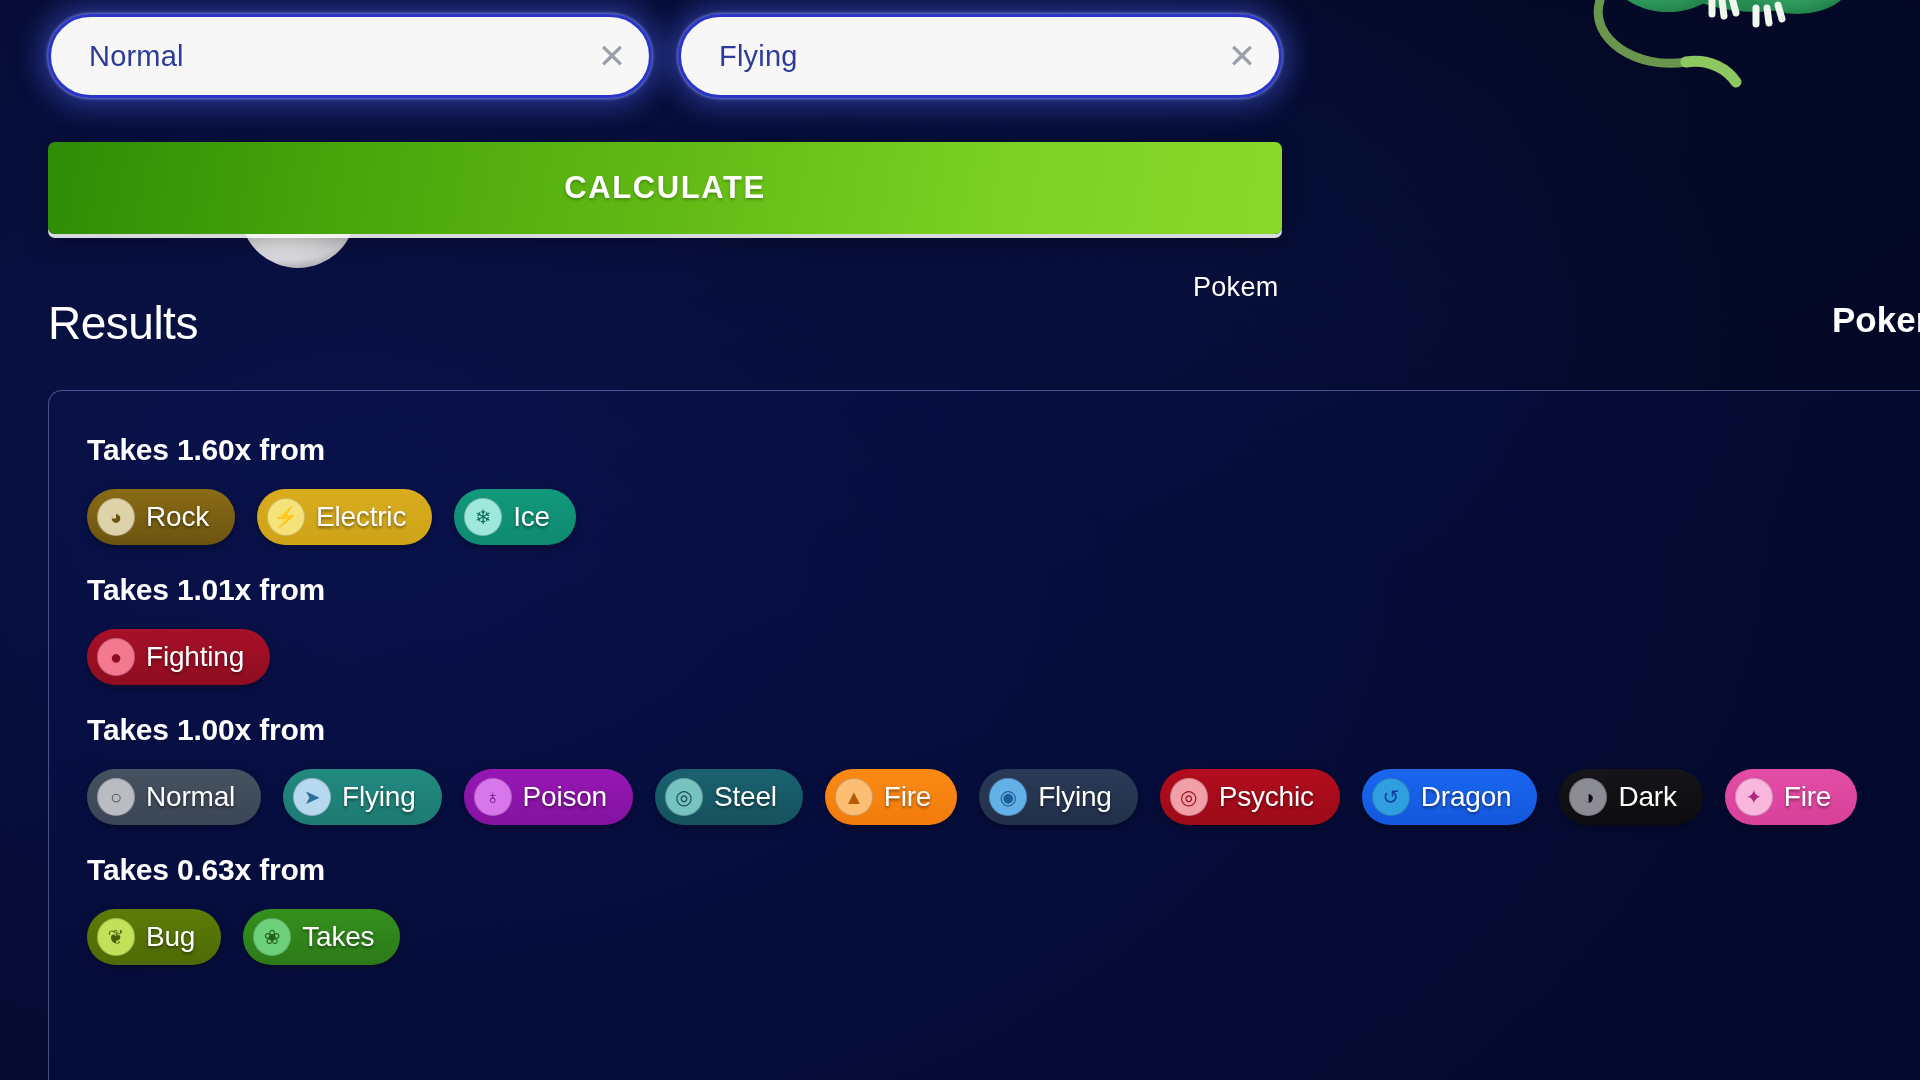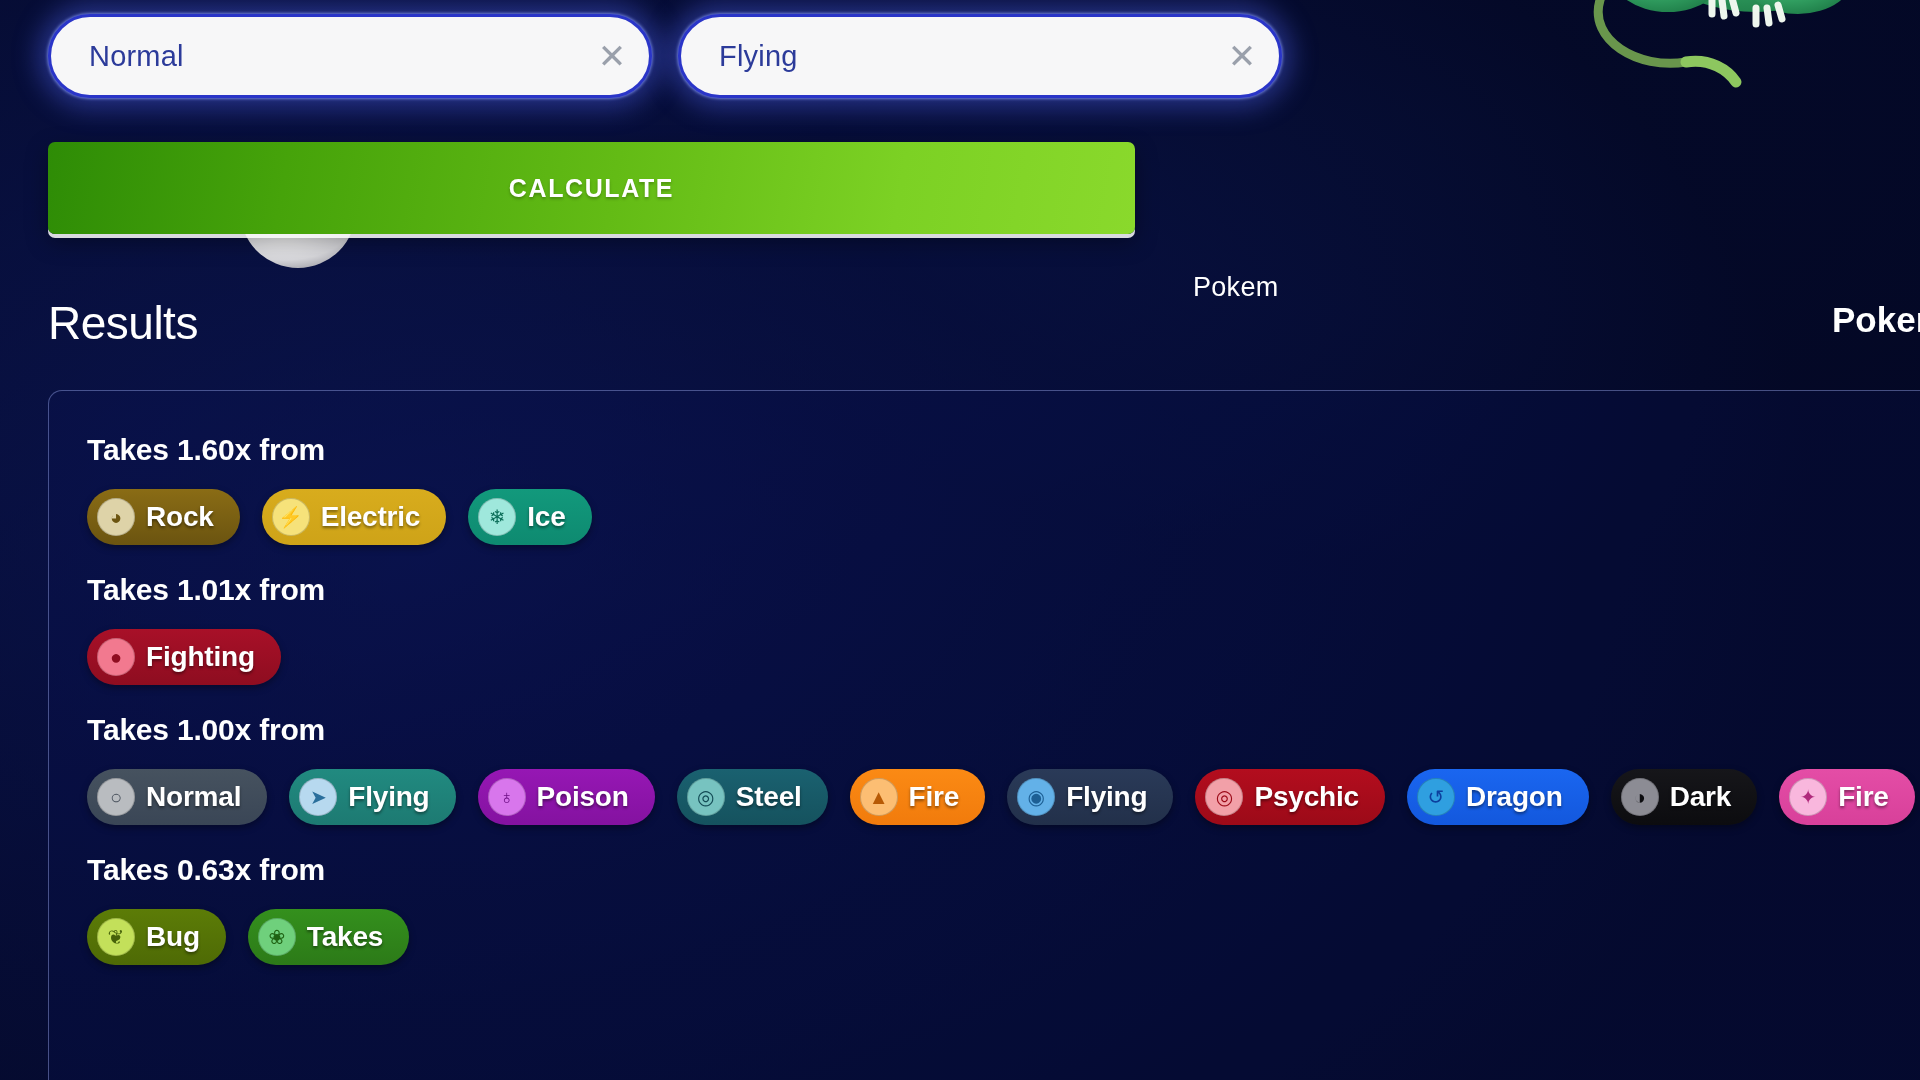--- a/index.html
+++ b/index.html
@@ -38,25 +38,25 @@
     flex:1;padding-left:38px;font-size:29px;color:#2c3b9a;
     letter-spacing:.2px;white-space:nowrap;overflow:hidden;
   }
   .field-clear{
     width:74px;height:100%;display:flex;align-items:center;justify-content:center;
     color:#9aa0ab;font-size:34px;font-weight:300;cursor:pointer;user-select:none;
   }
 
   
   #calculate-button{
-    position:absolute;left:48px;top:142px;width:1087px;height:92px;
+    position:absolute;left:48px;top:142px;width:1234px;height:92px;
     border-radius:7px;border:none;cursor:pointer;
     background:linear-gradient(100deg,#2e8c06 0%,#46a30a 22%,#63bb15 52%,#7cd124 78%,#8ad92c 100%);
     box-shadow:0 4px 0 rgba(255,255,255,0.85), 0 8px 22px rgba(0,0,0,0.35);
-    color:#ffffff;font-size:25px;font-weight:bold;letter-spacing:1.6px;
+    color:#ffffff;font-size:31px;font-weight:bold;letter-spacing:1.6px;
     font-family:"Liberation Sans", sans-serif;
     display:flex;align-items:center;justify-content:center;
     text-shadow:0 2px 3px rgba(0,0,0,0.25);
   }
 
   
   #reset-link{
     position:absolute;left:1193px;top:272px;font-size:27px;color:#ffffff;
     cursor:pointer;letter-spacing:.3px;
   }
@@ -95,21 +95,21 @@
     box-shadow:0 3px 7px rgba(0,0,0,0.35);
     white-space:nowrap;cursor:pointer;box-sizing:border-box;
   }
   .badge .glyph{
     width:38px;height:38px;border-radius:50%;
     display:flex;align-items:center;justify-content:center;
     font-size:20px;line-height:1;flex:0 0 auto;
     box-shadow:inset 0 0 0 1px rgba(0,0,0,0.18);
   }
   .badge .bname{
-    font-size:28px;font-weight:bold;color:#ffffff;
+    font-size:28px;font-weight:normal;color:#ffffff;
     text-shadow:0 2px 3px rgba(0,0,0,0.45);letter-spacing:-0.2px;
   }
 </style>
 </head>
 <body>
 
 <div id="bg-gradient"></div>
 <div id="bg-vignette"></div>
 
 <div id="sprite-wrap">

